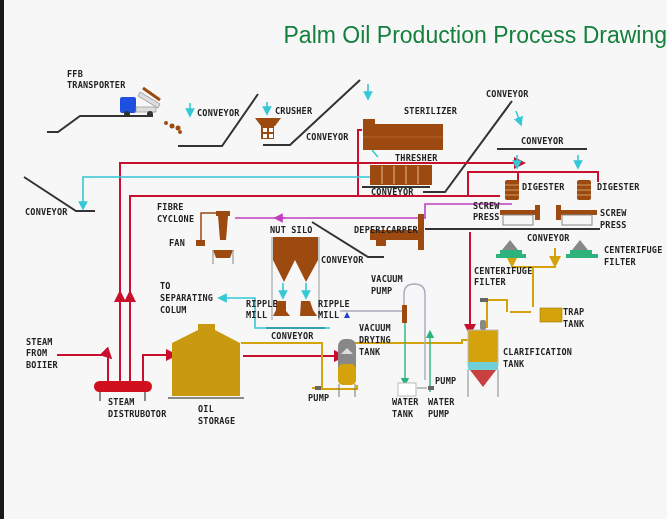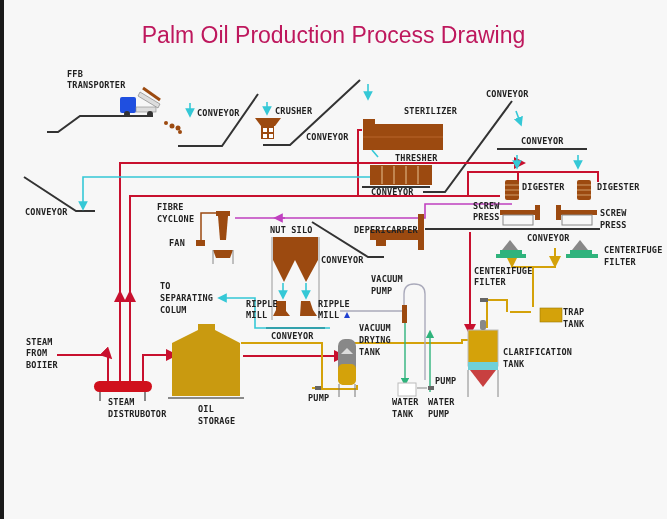--- a/index.html
+++ b/index.html
@@ -1,18 +1,18 @@
 <!DOCTYPE html>
 <html><head>
 <meta charset="utf-8">
 <style>
   html,body{margin:0;padding:0;background:#f7f7f7;}
   body{width:667px;height:519px;position:relative;overflow:hidden;font-family:"Liberation Sans",sans-serif;}
   .edge{position:absolute;left:0;top:0;width:4px;height:519px;background:#1a1a1a;}
-  .title{position:absolute;left:0;top:22px;width:667px;text-align:center;font-size:23px;color:#be185d;font-family:"Liberation Sans",sans-serif;}
+  .title{position:absolute;left:0;top:22px;width:667px;text-align:right;font-size:23px;color:#15803d;font-family:"Liberation Sans",sans-serif;}
   svg{position:absolute;left:0;top:0;}
   .lbl{font-family:"DejaVu Sans Mono","Liberation Mono",monospace;font-size:8.5px;font-weight:bold;fill:#222;letter-spacing:0.2px;}
 </style>
 </head>
 <body>
 
 <div class="edge"></div>
 <div class="title">Palm Oil Production Process Drawing</div>
 
 <svg id="diag" width="667" height="519" viewBox="0 0 667 519">

